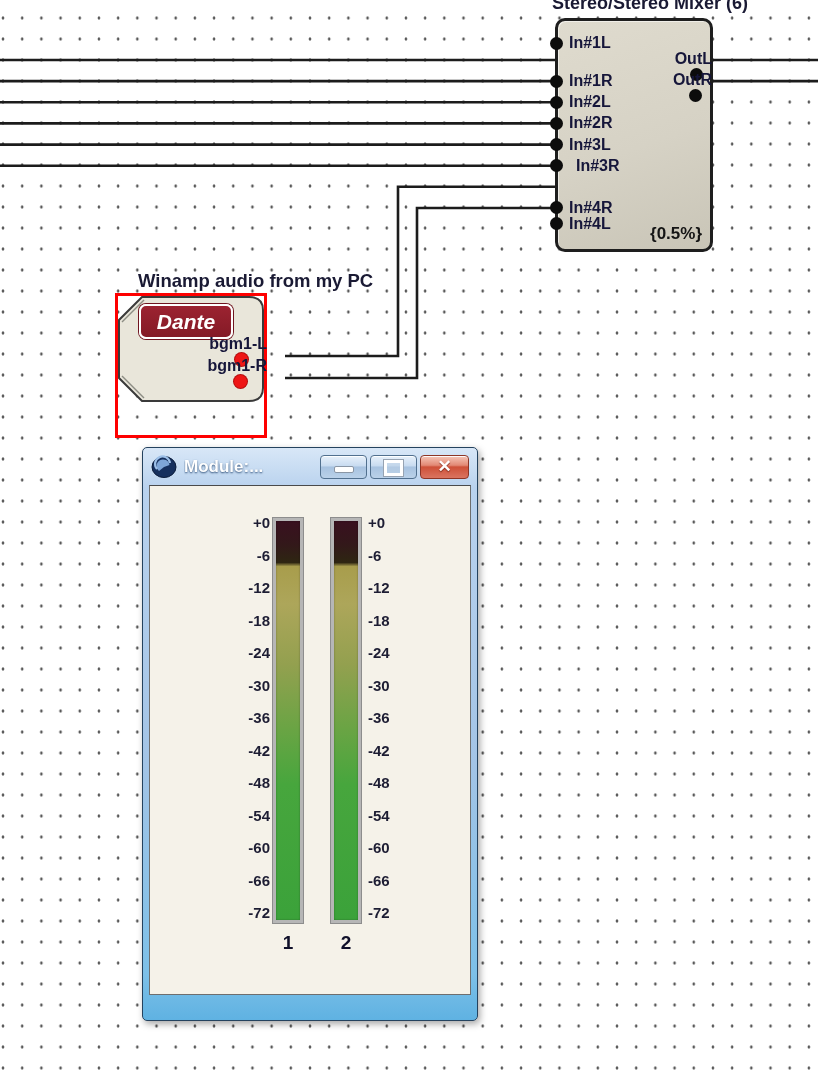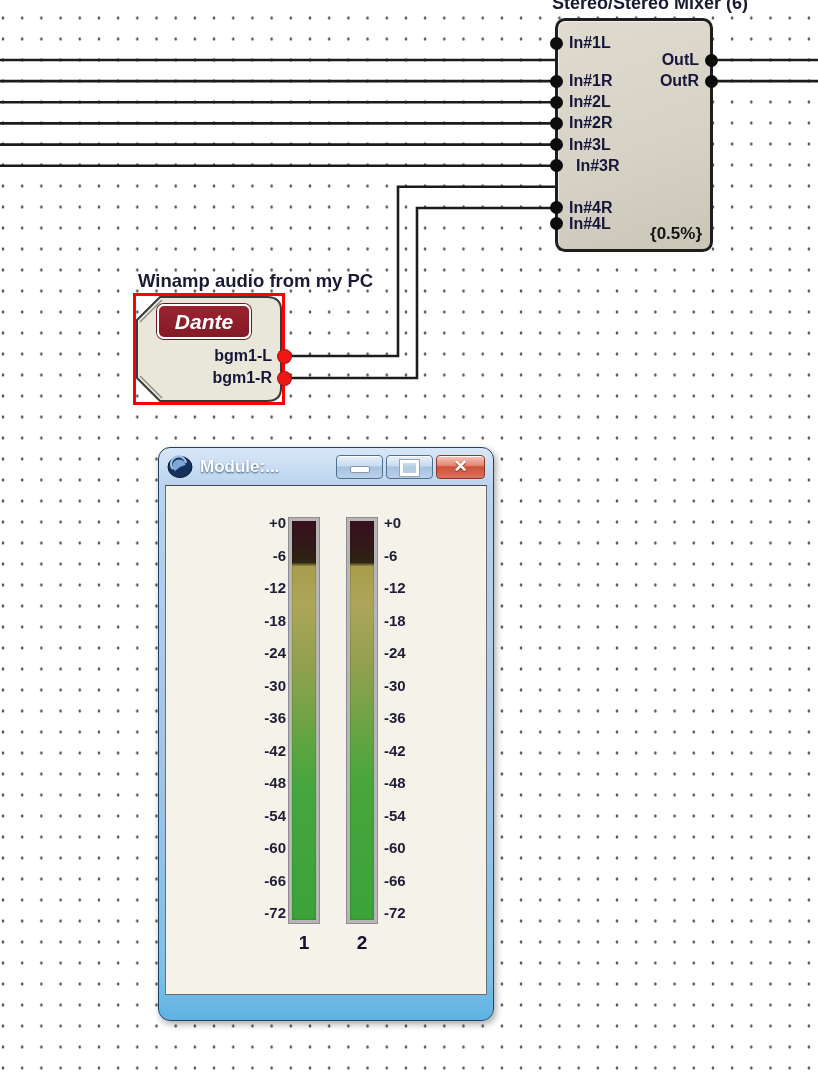--- a/index.html
+++ b/index.html
@@ -21,53 +21,53 @@
     box-sizing:border-box;border:3px solid #1e1e1e;border-radius:10px;
     background:linear-gradient(160deg,#dfdbce 0%,#d6d2c5 55%,#c9c5b7 100%);
     box-shadow:inset 1px 1px 0 rgba(255,255,255,.55);
   }
   .mixer-title{
     position:absolute;left:552px;top:-7px;width:280px;z-index:2;
     font-size:18px;font-weight:bold;color:#1a1a34;white-space:nowrap;
   }
   .port-row{position:absolute;display:flex;align-items:center;height:20px;}
   .port-row.in{left:-8px;}
-  .port-row.out{right:-8px;}
+  .port-row.out{right:-8px;flex-direction:column;}
   .pdot{width:13px;height:13px;border-radius:50%;background:#0c0c0c;flex:0 0 auto;}
   .pdot.red{background:#ee1616;box-shadow:0 0 0 1px #b40f0f;}
   .plabel{font-size:16px;font-weight:bold;color:#16163a;white-space:nowrap;}
   .port-row.in .plabel{margin-left:6px;}
   .port-row.out .plabel{margin-right:6px;}
   .dsp-load{position:absolute;right:8px;bottom:5px;font-size:17px;font-weight:600;color:#141414;}
 
   
   .dante-caption{
     position:absolute;left:138px;top:270px;z-index:2;
     font-size:18.5px;font-weight:bold;color:#1a1a34;white-space:nowrap;
   }
   .dante-box{
-    position:absolute;left:133px;top:293px;width:152px;height:112px;z-index:2;
+    position:absolute;left:115px;top:293px;width:152px;height:145px;z-index:2;
     box-sizing:border-box;border:3px solid #fe0000;
   }
   .dante-shape{position:absolute;left:0;top:0;}
   .dante-logo{
     position:absolute;left:21px;top:8px;width:90px;height:31px;
     background:linear-gradient(180deg,#9c2331,#841a26);
     border:2px solid #ffffff;border-radius:7px;box-shadow:0 0 0 1px #70141f;
     display:flex;align-items:center;justify-content:center;
     color:#ffffff;font-size:21px;font-weight:bold;font-style:italic;
   }
   .dante-box .port-row{right:-9px;justify-content:flex-end;}
 
   
   .win{
     position:absolute;left:142px;top:447px;width:336px;height:574px;z-index:3;
-    box-sizing:border-box;border:1px solid #24425e;border-radius:12px;
+    box-sizing:border-box;border:1px solid #24425e;border-radius:5px;
     background:linear-gradient(180deg,#d8e7f7 0%,#b9d2ee 7%,#a3c4e6 55%,#7dc0e8 92%,#5fb2e2 100%);
-    padding:0 6px 8px 6px;box-shadow:2px 3px 7px rgba(0,0,0,.35);margin-left:16px;
+    padding:0 6px 8px 6px;box-shadow:2px 3px 7px rgba(0,0,0,.35);
   }
   .titlebar{height:37px;display:flex;align-items:center;gap:7px;padding:0 2px;}
   .wtitle{
     flex:1;color:#ffffff;font-size:17px;font-weight:bold;
     text-shadow:0 1px 2px rgba(10,45,90,.8);white-space:nowrap;overflow:hidden;
   }
   .btns{display:flex;gap:3px;}
   .wbtn{
     width:47px;height:24px;border-radius:4px;border:1px solid #51708f;box-sizing:border-box;
     background:linear-gradient(180deg,#e8f1fb 0%,#c8dbf0 45%,#a7c2e0 50%,#bad1e9 100%);

